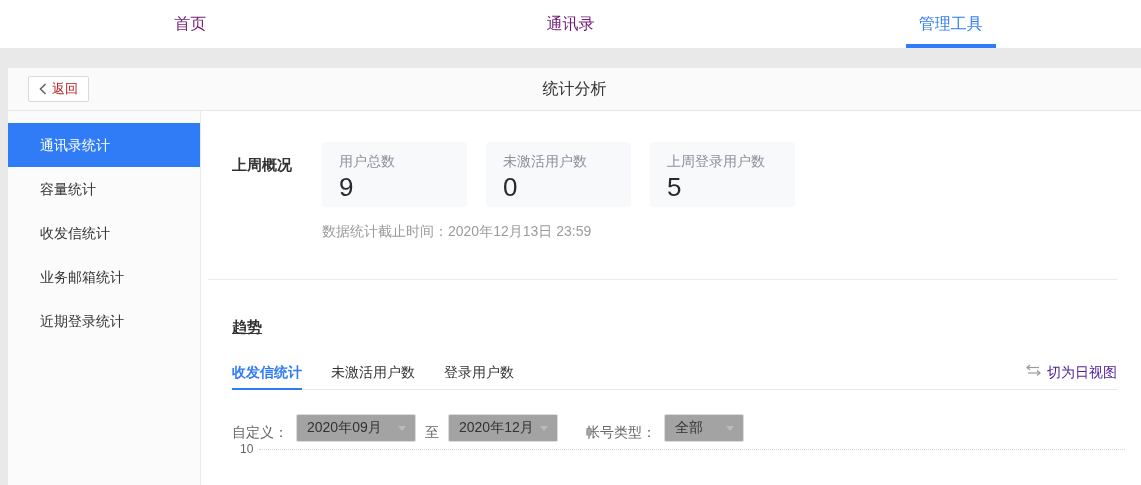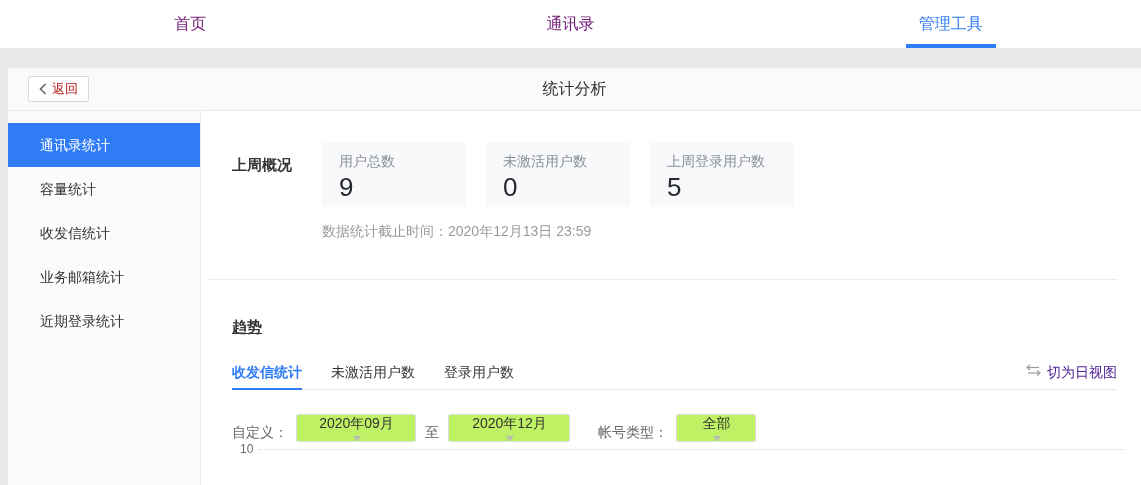--- a/index.html
+++ b/index.html
@@ -53,24 +53,24 @@
          display:flex; align-items:center; position:relative; cursor:pointer; }
   .tab.active { color:#2f7cf6; font-weight:bold; }
   .tab.active::after { content:""; position:absolute; left:0; right:0; bottom:-1px;
                        height:2px; background:#2f7cf6; }
   .view-toggle { margin-left:auto; display:flex; gap:6px;
                  font-size:14px; color:#4c1d95; cursor:pointer; }
   
   .filters { display:flex; align-items:flex-end; margin-top:24px; font-size:14px;
              color:#666; }
   .flabel { margin-right:8px; }
-  .select { height:28px; border:1px solid #dcdcdc; border-radius:2px; background:#bef264;
+  .select { height:28px; border:1px solid #dcdcdc; border-radius:2px; background:#a3a3a3;
             display:flex; align-items:center; justify-content:space-between;
-            padding:0 9px 0 10px; font-size:14px; color:#333; cursor:pointer;flex-direction:column; }
-  .w120 { width:120px; } .w122 { width:122px; } .w80 { width:80px; }
+            padding:0 9px 0 10px; font-size:14px; color:#333; cursor:pointer; }
+  .w120 { width:120px; } .w122 { width:110px; } .w80 { width:80px; }
   .caret { width:0; height:0; border-left:4px solid transparent;
            border-right:4px solid transparent; border-top:5px solid #bbb; }
   .to-label { margin:0 9px; }
   .type-label { margin-left:28px; margin-right:8px; }
   
   .chart { }
   .tick-row { display:flex; align-items:center; margin-left:8px; }
   .y-tick { font-size:12px; color:#666; margin-right:6px; }
   .gridline { flex:1; border-top:1px dotted #d6d6d6; margin-right:-8px; }
 </style>

